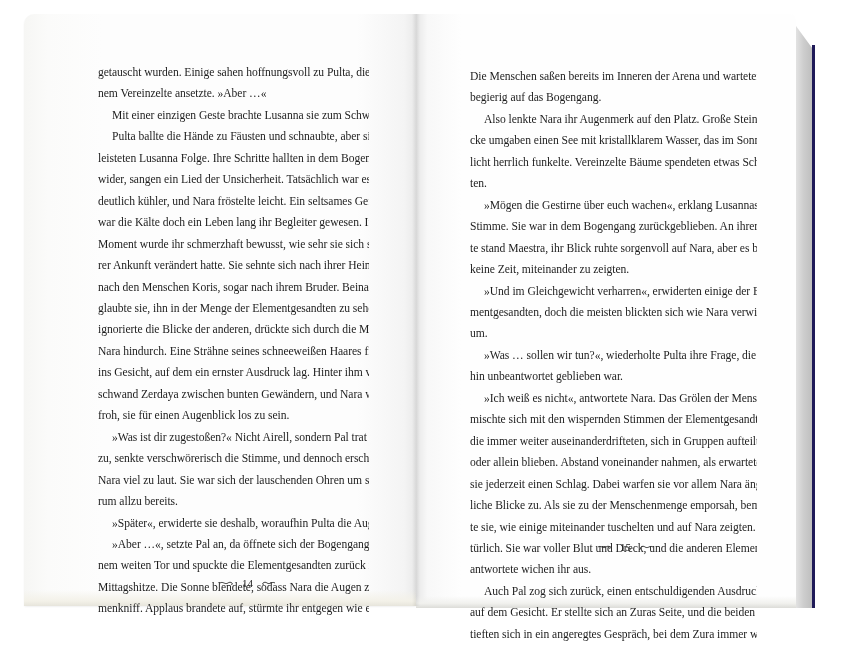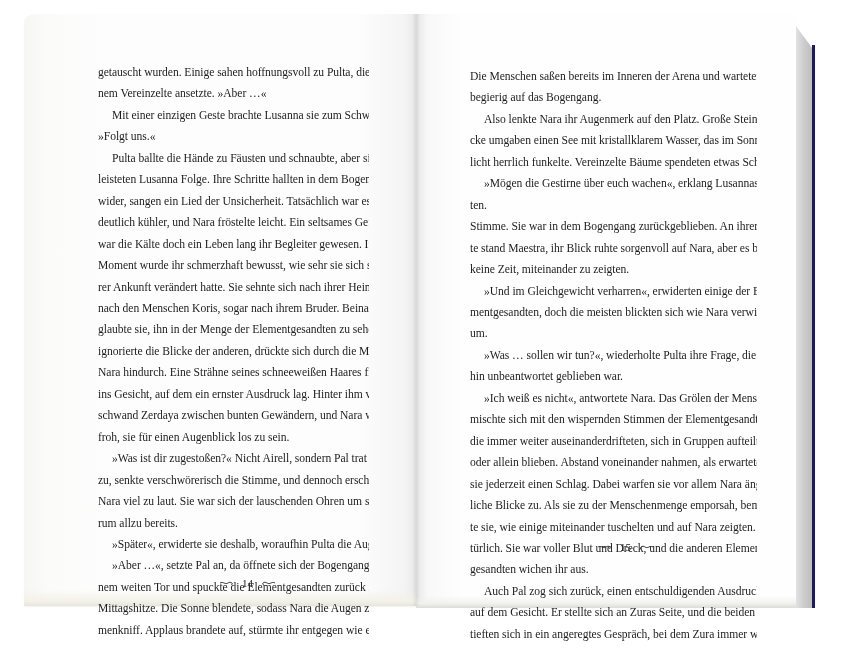--- a/index.html
+++ b/index.html
@@ -66,21 +66,20 @@
   <div class="page-right"></div>
   <div class="page-right-bottom"></div>
   <div class="page-block"></div>
   <div class="cover-stripe"></div>
   <div class="gutter"></div>
 
   <div class="text-col left" id="left-text">
       <span class="line">getauscht wurden. Einige sahen hoffnungsvoll zu Pulta, die zu ei-</span>
       <span class="line last">nem Vereinzelte ansetzte. »Aber …«</span>
       <span class="line ind">Mit einer einzigen Geste brachte Lusanna sie zum Schweigen.</span>
-      <span class="line last">»Folgt uns.«</span>
       <span class="line ind">Pulta ballte die Hände zu Fäusten und schnaubte, aber sie alle</span>
       <span class="line">leisteten Lusanna Folge. Ihre Schritte hallten in dem Bogengang</span>
       <span class="line">wider, sangen ein Lied der Unsicherheit. Tatsächlich war es hier</span>
       <span class="line">deutlich kühler, und Nara fröstelte leicht. Ein seltsames Gefühl,</span>
       <span class="line">war die Kälte doch ein Leben lang ihr Begleiter gewesen. In diesem</span>
       <span class="line">Moment wurde ihr schmerzhaft bewusst, wie sehr sie sich seit ih-</span>
       <span class="line">rer Ankunft verändert hatte. Sie sehnte sich nach ihrer Heimat,</span>
       <span class="line">nach den Menschen Koris, sogar nach ihrem Bruder. Beinahe</span>
       <span class="line">glaubte sie, ihn in der Menge der Elementgesandten zu sehen. Er</span>
       <span class="line">ignorierte die Blicke der anderen, drückte sich durch die Menge zu</span>
@@ -97,39 +96,39 @@
       <span class="line">nem weiten Tor und spuckte die Elementgesandten zurück in die</span>
       <span class="line">Mittagshitze. Die Sonne blendete, sodass Nara die Augen zusam-</span>
       <span class="line">menkniff. Applaus brandete auf, stürmte ihr entgegen wie ein In-</span>
     </div>
   <div class="text-col right" id="right-text">
       <span class="line">Die Menschen saßen bereits im Inneren der Arena und warteten</span>
       <span class="line last">begierig auf das Bogengang.</span>
       <span class="line ind">Also lenkte Nara ihr Augenmerk auf den Platz. Große Steinblö-</span>
       <span class="line">cke umgaben einen See mit kristallklarem Wasser, das im Sonnen-</span>
       <span class="line">licht herrlich funkelte. Vereinzelte Bäume spendeten etwas Schat-</span>
+      <span class="line last">ten.</span>
       <span class="line ind">»Mögen die Gestirne über euch wachen«, erklang Lusannas</span>
-      <span class="line last">ten.</span>
       <span class="line">Stimme. Sie war in dem Bogengang zurückgeblieben. An ihrer Sei-</span>
       <span class="line">te stand Maestra, ihr Blick ruhte sorgenvoll auf Nara, aber es blieb</span>
       <span class="line last">keine Zeit, miteinander zu zeigten.</span>
       <span class="line ind">»Und im Gleichgewicht verharren«, erwiderten einige der Ele-</span>
       <span class="line">mentgesandten, doch die meisten blickten sich wie Nara verwirrt</span>
       <span class="line last">um.</span>
       <span class="line ind">»Was … sollen wir tun?«, wiederholte Pulta ihre Frage, die vor-</span>
       <span class="line last">hin unbeantwortet geblieben war.</span>
       <span class="line ind">»Ich weiß es nicht«, antwortete Nara. Das Grölen der Menschen</span>
       <span class="line">mischte sich mit den wispernden Stimmen der Elementgesandten,</span>
       <span class="line">die immer weiter auseinanderdrifteten, sich in Gruppen aufteilten</span>
       <span class="line">oder allein blieben. Abstand voneinander nahmen, als erwarteten</span>
       <span class="line">sie jederzeit einen Schlag. Dabei warfen sie vor allem Nara ängst-</span>
       <span class="line">liche Blicke zu. Als sie zu der Menschenmenge emporsah, bemerk-</span>
       <span class="line">te sie, wie einige miteinander tuschelten und auf Nara zeigten. Na-</span>
       <span class="line">türlich. Sie war voller Blut und Dreck, und die anderen Element-</span>
-      <span class="line last">gesandten wichen ihr aus.</span>
+      <span class="line last">antwortete wichen ihr aus.</span>
       <span class="line ind">Auch Pal zog sich zurück, einen entschuldigenden Ausdruck</span>
       <span class="line">auf dem Gesicht. Er stellte sich an Zuras Seite, und die beiden ver-</span>
       <span class="line">tieften sich in ein angeregtes Gespräch, bei dem Zura immer wie-</span>
       <span class="line last">der zu ihnen herübersah.</span>
     </div>
 
   <div class="folio left">
     <span class="orn">
       <svg width="14" height="6" viewBox="0 0 14 6">
           <path d="M0 3 C3 1,5 5,8 3 C9 2,11 2,12 3 C13 4,12 5,11 4" fill="none" stroke="#333" stroke-width="0.9"></path>

